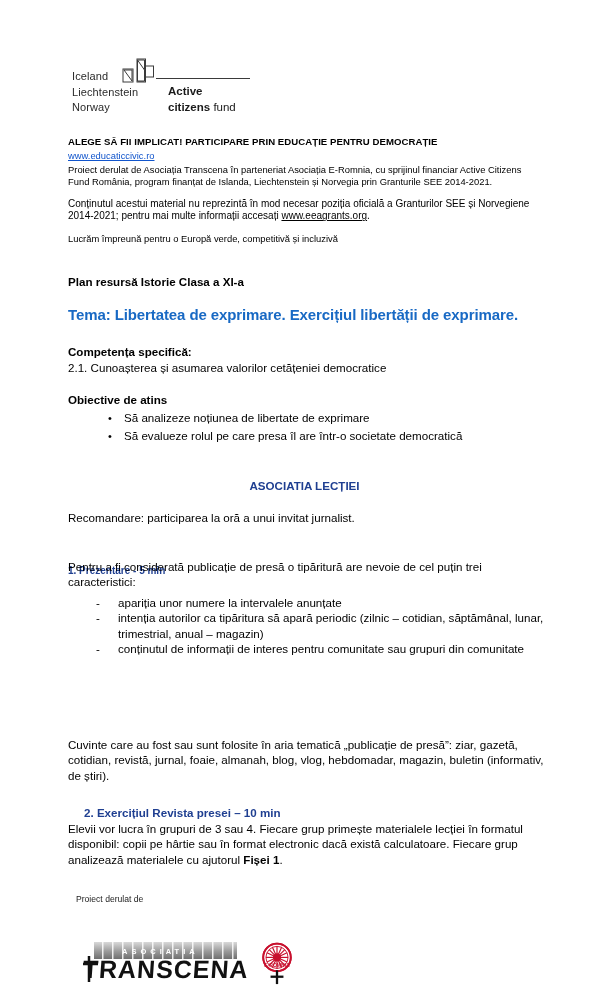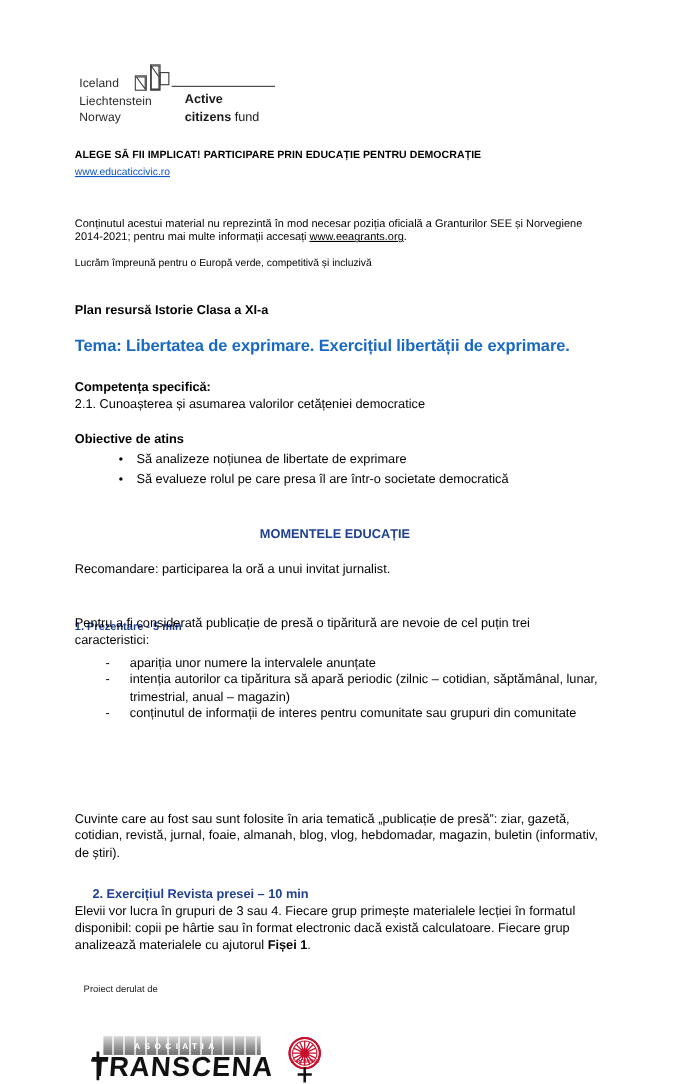--- a/index.html
+++ b/index.html
@@ -338,41 +338,42 @@
     <div class="logo-fund">
       <div><b>Active</b></div>
       <div class="nowrap"><b>citizens</b><span> fund</span></div>
     </div>
   </div>
 
   <div class="proj-title">ALEGE SĂ FII IMPLICAT! PARTICIPARE PRIN EDUCAȚIE PENTRU DEMOCRAȚIE</div>
 
   <a class="proj-url" href="#">www.educaticcivic.ro</a>
 
+  <div class="proj-desc">Proiect derulat de Asociația Transcena în parteneriat Asociația E-Romnia, cu sprijinul financiar Active Citizens Fund România, program finanțat de Islanda, Liechtenstein și Norvegia prin Granturile SEE 2014-2021.</div>
 
   <div class="disclaimer">
     <span>Conținutul acestui material nu reprezintă în mod necesar poziția oficială a Granturilor SEE și Norvegiene 2014-2021; pentru mai multe informații accesați </span><a href="#">www.eeagrants.org</a><span>.</span>
   </div>
 
   <div class="tagline">Lucrăm împreună pentru o Europă verde, competitivă și incluzivă</div>
 
   <div class="plan-heading">Plan resursă Istorie Clasa a XI-a</div>
 
   <div class="tema-heading">Tema: Libertatea de exprimare. Exercițiul libertății de exprimare.</div>
 
   <div class="comp-label">Competența specifică:</div>
   <div class="comp-text">2.1. Cunoașterea și asumarea valorilor cetățeniei democratice</div>
 
   <div class="obj-label">Obiective de atins</div>
   <ul class="obj-list">
     <li>Să analizeze noțiunea de libertate de exprimare</li>
     <li>Să evalueze rolul pe care presa îl are într-o societate democratică</li>
   </ul>
 
-  <div class="momente">MOMENTELE EDUCAȚIE</div>
+  <div class="momente">ASOCIATIA LECȚIEI</div>
 
   <div class="recomandare">Recomandare: participarea la oră a unui invitat jurnalist.</div>
 
   <div class="sec1-heading">1. Prezentare  - 5 min</div>
   <div class="sec1-intro">Pentru a fi considerată publicație de presă o tipăritură are nevoie de cel puțin trei caracteristici:</div>
 
   <ul class="dash-list">
     <li>apariția unor numere la intervalele anunțate</li>
     <li>intenția autorilor ca tipăritura să apară periodic (zilnic – cotidian, săptămânal, lunar, trimestrial, anual – magazin)</li>
     <li>conținutul de informații de interes pentru comunitate sau grupuri din comunitate</li>

